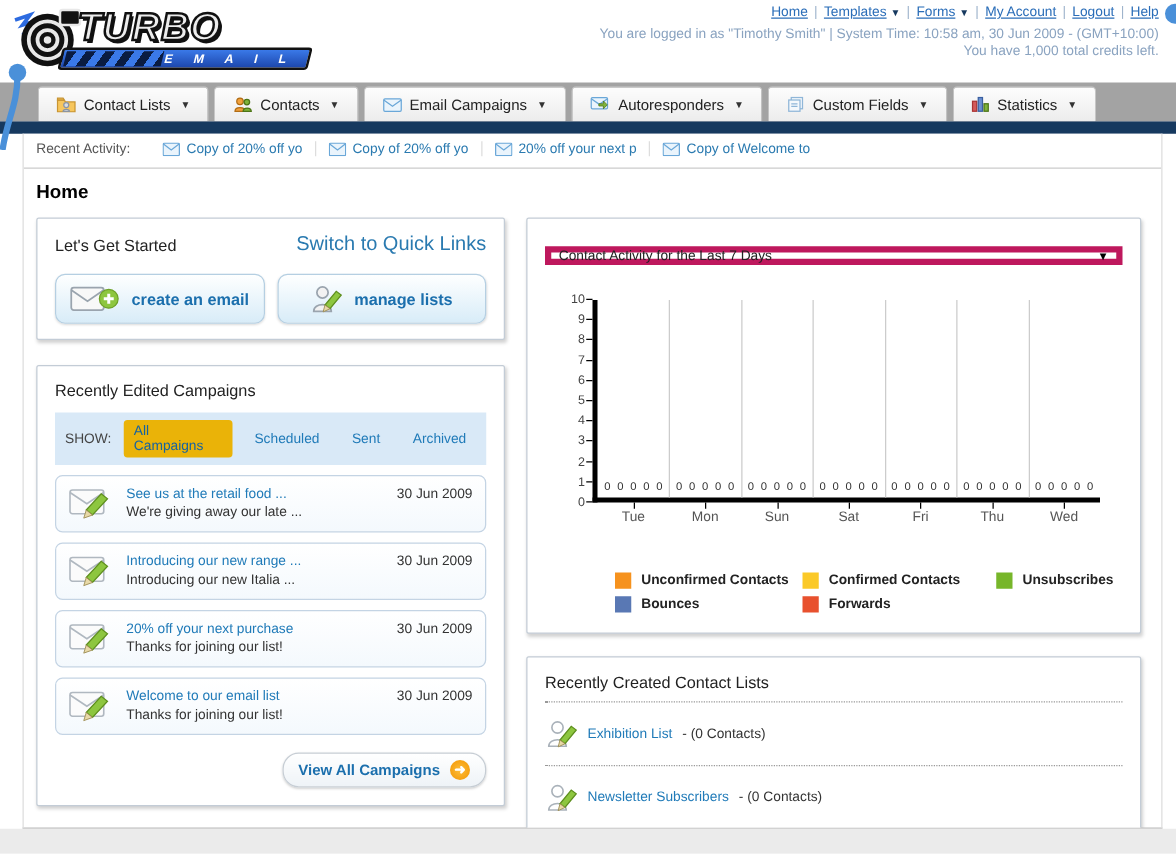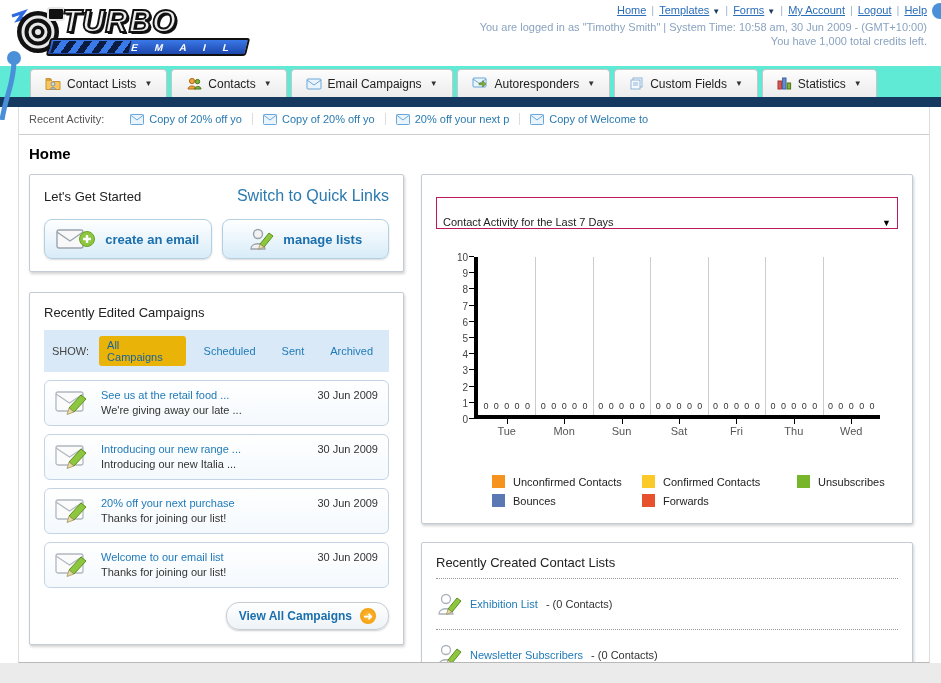--- a/index.html
+++ b/index.html
@@ -22,21 +22,21 @@
 
   .header-right { position:absolute; right:14px; top:4px; text-align:right; }
   .top-links { color:#7f9dbf; font-size:11px; }
   .top-links a { color:#2a6db8; text-decoration:underline; cursor:pointer; }
   .top-links .sep { color:#9fb4cc; margin:0 5px; }
   .top-links .dd { color:#16395f; font-size:8px; }
   .status-line { color:#8aa3c0; margin-top:5px; font-size:11px; }
   .credits-line { color:#8aa3c0; margin-top:2px; font-size:11px; }
 
   
-  .tabs-row { position:relative; height:31px; padding-left:30px; display:flex; align-items:flex-end; gap:4px; background:#5eead4; }
+  .tabs-row { position:relative; height:31px; padding-left:30px; display:flex; align-items:flex-end; gap:4px; background:#a3a3a3; }
   .tab { display:flex; align-items:center; gap:6px; height:28px; padding:0 14px; background:linear-gradient(#fdfdfd,#ececec); border:1px solid #c6c6c6; border-bottom:none; border-radius:4px 4px 0 0; font-size:12px; color:#222; cursor:pointer; white-space:nowrap; }
   .tab .caret { font-size:8px; color:#333; margin-left:2px; }
   .navy-bar { height:10px; background:#16395f; }
 
   
   .frame { position:absolute; left:18px; right:11px; top:107px; bottom:20px; background:#fff; border-left:1px solid #ddd; border-right:1px solid #ddd; border-bottom:1px solid #b9b9b9; overflow:hidden; }
   .footer-strip { position:absolute; left:0; right:0; bottom:0; height:20px; background:#ebebeb; }
 
   
   .activity-row { display:flex; align-items:center; height:24px; padding-left:10px; }
@@ -69,32 +69,32 @@
   .camp-item { display:flex; align-items:flex-start; gap:10px; border:1px solid #c4d4e4; border-radius:6px; background:linear-gradient(#ffffff,#f4f9fd); padding:8px 10px; margin-top:8px; cursor:pointer; }
   .camp-text { flex:1; }
   .camp-title { color:#1f7ab8; cursor:pointer; }
   .camp-sub { color:#333; margin-top:3px; }
   .camp-date { color:#333; font-size:11px; white-space:nowrap; }
   .panel-btn-row { display:flex; justify-content:flex-end; margin-top:14px; }
   .small-btn { display:flex; align-items:center; gap:8px; background:linear-gradient(#ffffff,#eef3f7); border:1px solid #c6cdd4; border-radius:13px; box-shadow:0 1px 2px rgba(0,0,0,.2); padding:5px 12px; color:#1b6fad; font-weight:bold; font-size:12px; cursor:pointer; }
   .arrow-circle { width:16px; height:16px; border-radius:50%; background:radial-gradient(#fdbe3b,#f29400); color:#fff; font-weight:bold; font-size:11px; line-height:16px; text-align:center; }
 
   
-  .stats-select { display:flex; align-items:flex-end; justify-content:space-between; border:1px solid #be185d; height:32px; margin-top:10px; padding:0 6px; color:#222; cursor:pointer; background:#fff; }
+  .stats-select { display:flex; align-items:center; justify-content:space-between; border:5px solid #be185d; height:15px; margin-top:10px; padding:0 6px; color:#222; cursor:pointer; background:#fff; }
   .stats-select .caret { font-size:9px; color:#000; }
   .chart { position:relative; height:210px; margin:22px 6px 0 6px; }
   .plot { position:absolute; left:32px; right:12px; top:6px; bottom:42px; border-left:4px solid #000; border-bottom:4px solid #000; }
   .ylabel { position:absolute; width:26px; text-align:right; font-size:10px; color:#444; transform:translateY(50%); }
   .ytick { position:absolute; width:5px; height:1px; background:#000; }
   .gridline { position:absolute; top:0; bottom:0; width:1px; background:#ccc; }
   .zeros { position:absolute; bottom:4px; display:flex; justify-content:space-evenly; font-size:9px; color:#333; }
   .day-tick { position:absolute; top:100%; width:1px; height:5px; background:#000; margin-top:4px; }
   .day-label { position:absolute; top:100%; margin-top:10px; text-align:center; font-size:11px; color:#555; }
   .legend { display:grid; grid-template-columns:150px 155px auto; row-gap:6px; margin:14px 0 4px 56px; }
-  .legend-item { display:flex; align-items:center; gap:8px; font-size:11px; color:#222; }
+  .legend-item { display:flex; gap:8px; font-size:11px; color:#222;font-weight:bold; }
   .swatch { width:13px; height:13px; flex:none; }
 
   
   .cl-panel { margin-top:18px; padding-bottom:14px; }
   .dotted { border:none; border-top:1px dotted #999; margin:8px 0; }
   .cl-item { display:flex; align-items:center; gap:8px; padding:4px 0; }
   .cl-link { color:#1f7ab8; cursor:pointer; }
   .cl-detail { color:#333; }
 
   svg { display:block; }

